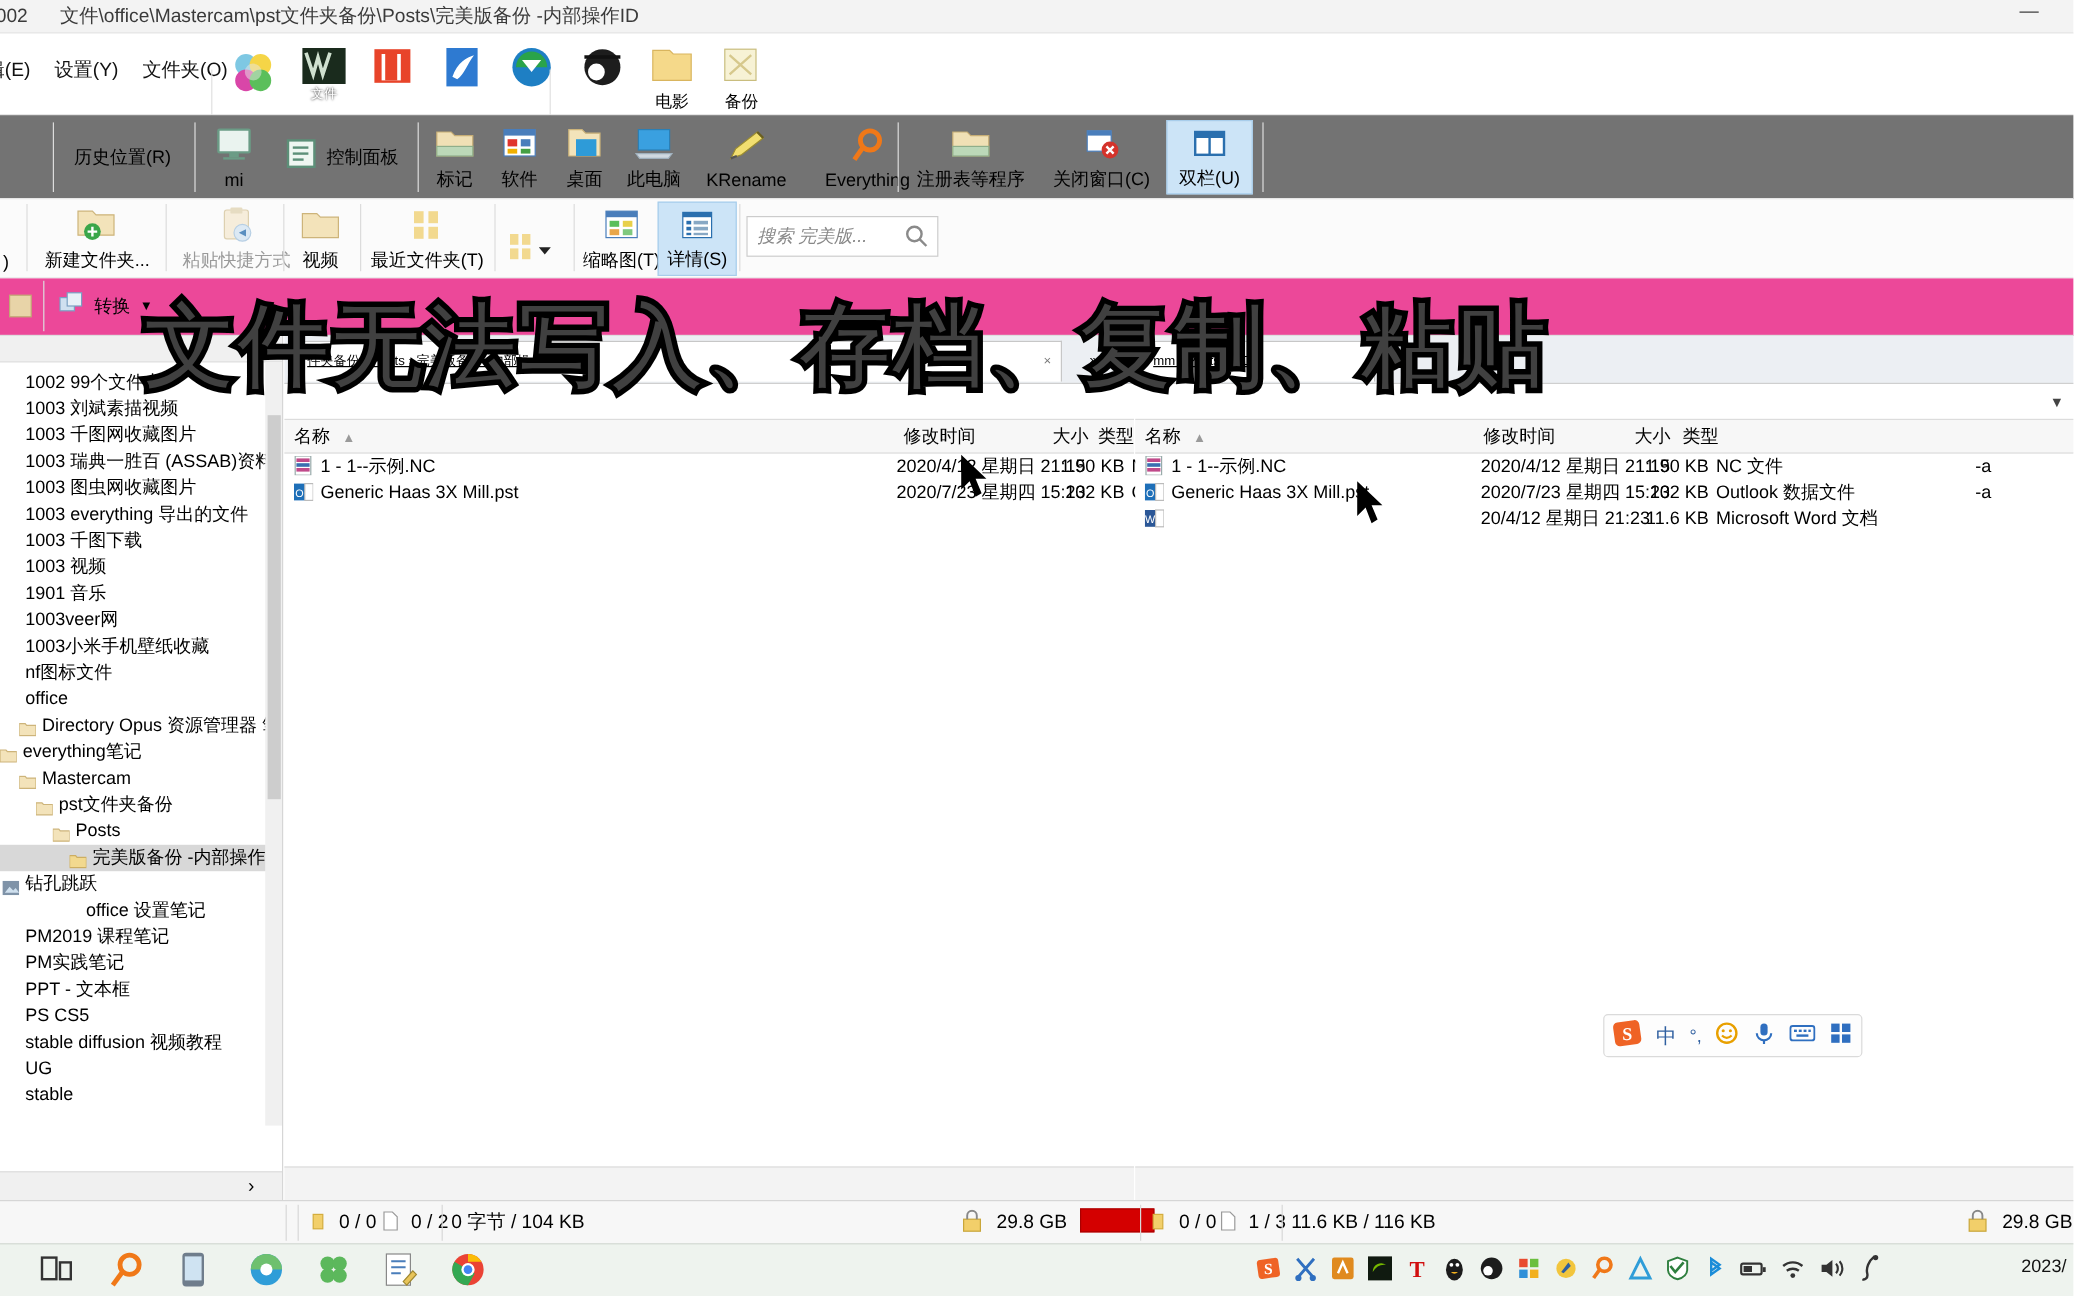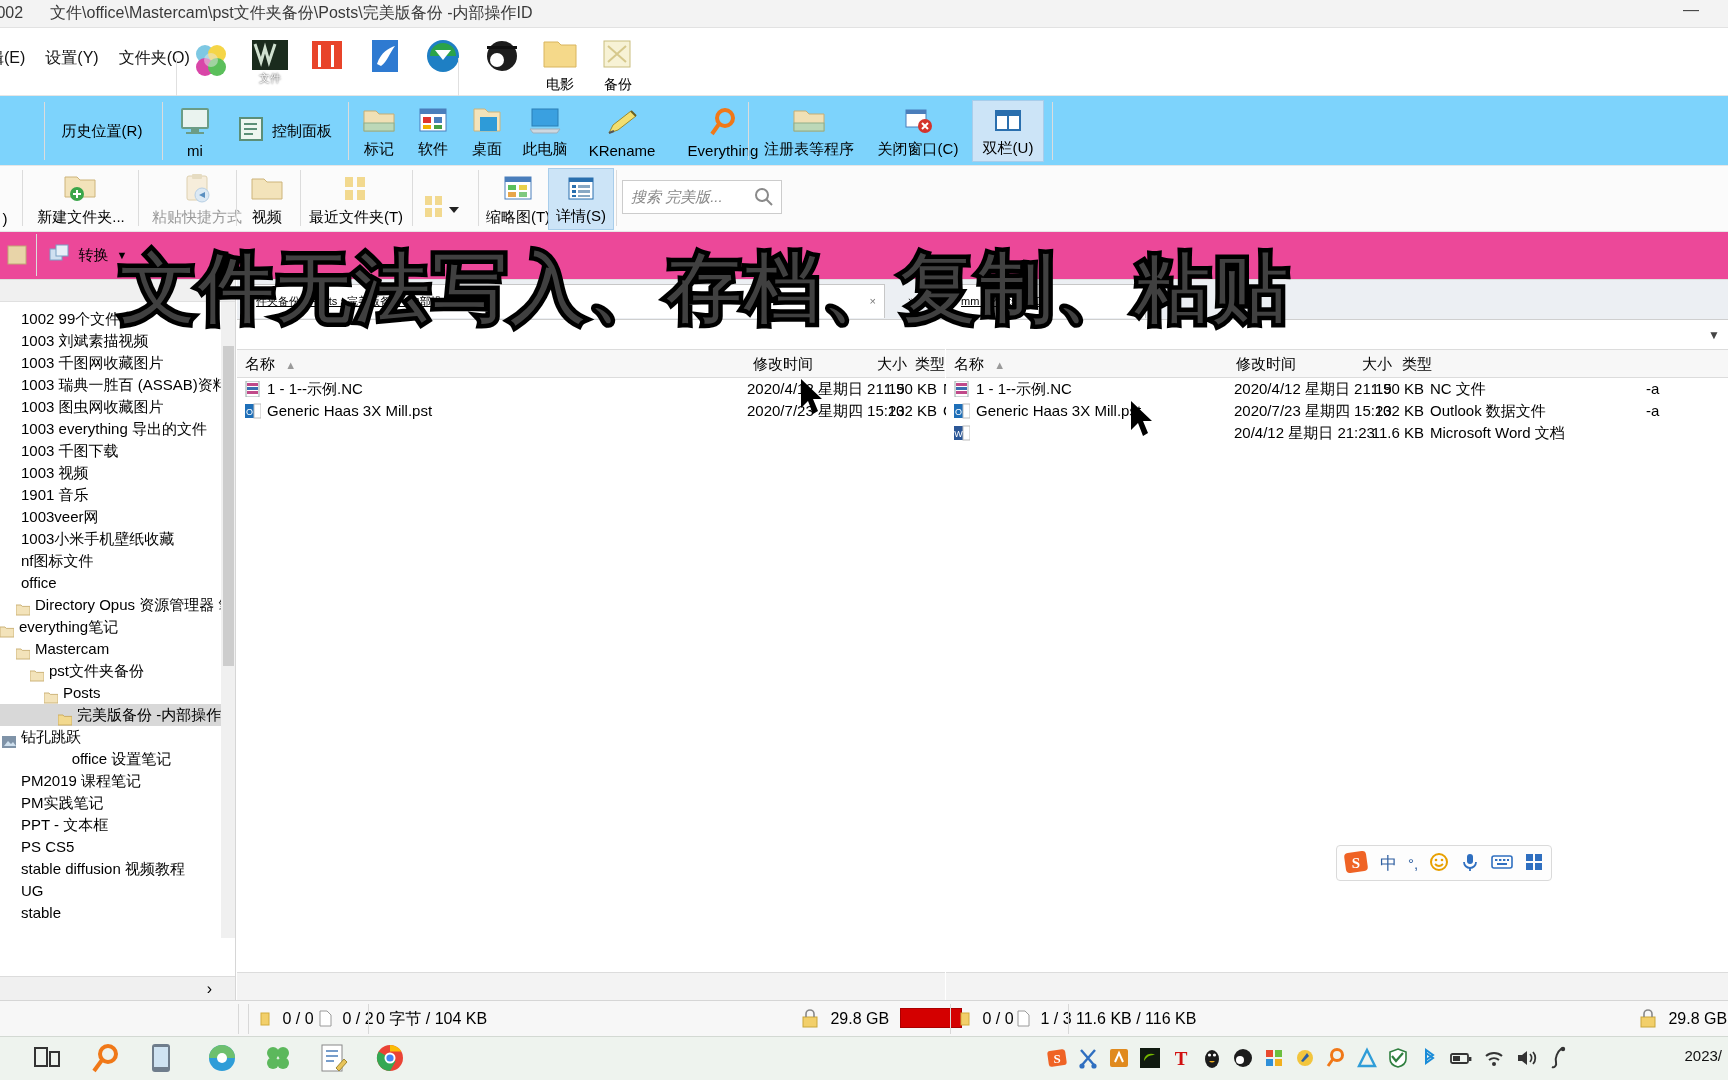--- a/index.html
+++ b/index.html
@@ -27,21 +27,21 @@
     font-size:16px; color:#111; white-space:nowrap; }
   .menuitems span { cursor:default; }
   .menu-caret { font-size:11px; }
   .qlaunch { position:absolute; left:190px; top:2px; display:flex; align-items:flex-end; gap:14px;
      height:66px; }
   .qli { width:44px; height:64px; position:relative; }
   .qli .lbl { position:absolute; bottom:2px; left:0; width:100%; text-align:center; font-size:14px; }
   .vsep { position:absolute; top:34px; width:1px; height:62px; background:#e0e0e0; }
 
   
-  .tb1 { position:absolute; left:0; top:96px; width:1728px; height:70px; background:#7dd3fc;
+  .tb1 { position:absolute; left:0; top:96px; width:1728px; height:70px; background:#737373;
     border-bottom:1px solid #e6e6e6; }
   .tb1sep { position:absolute; top:6px; width:1px; height:58px; background:#dcdcdc; }
   .tbtn { position:absolute; top:4px; height:62px; display:flex; flex-direction:column;
     align-items:center; justify-content:flex-end; padding-bottom:3px; font-size:15px; }
   .tbtn .glyph { margin-bottom:2px; }
   .tbtn.sel { background:#cce4f7; border:1px solid #a8cdeb; }
   .tbtn.flat { flex-direction:row; align-items:center; justify-content:center; gap:8px;
     padding-bottom:0; }
 
   

